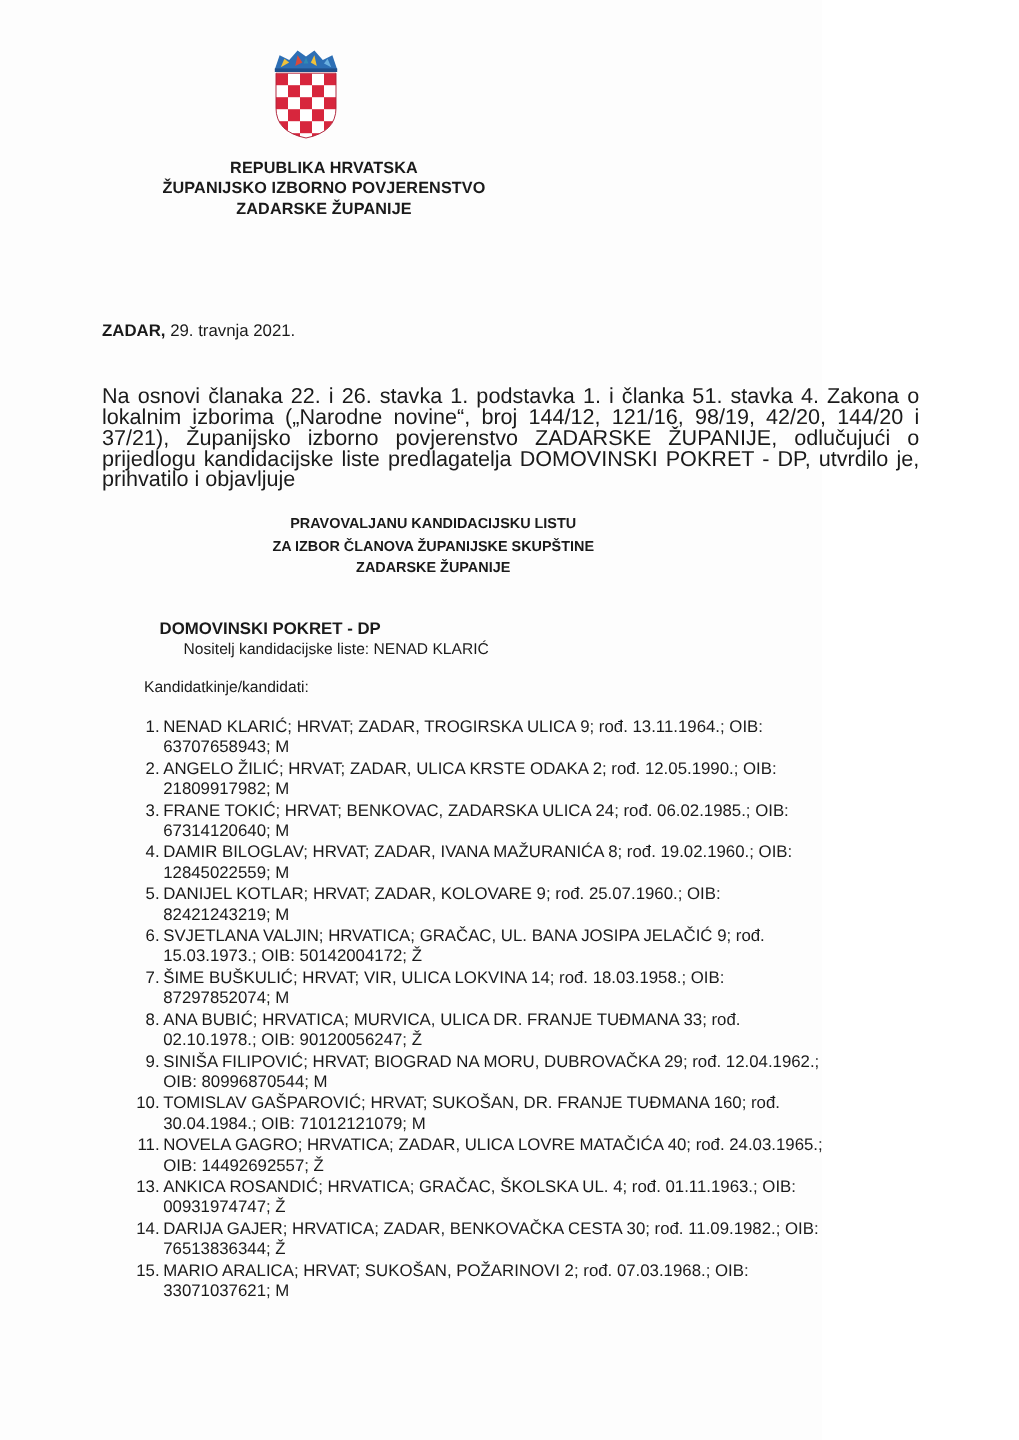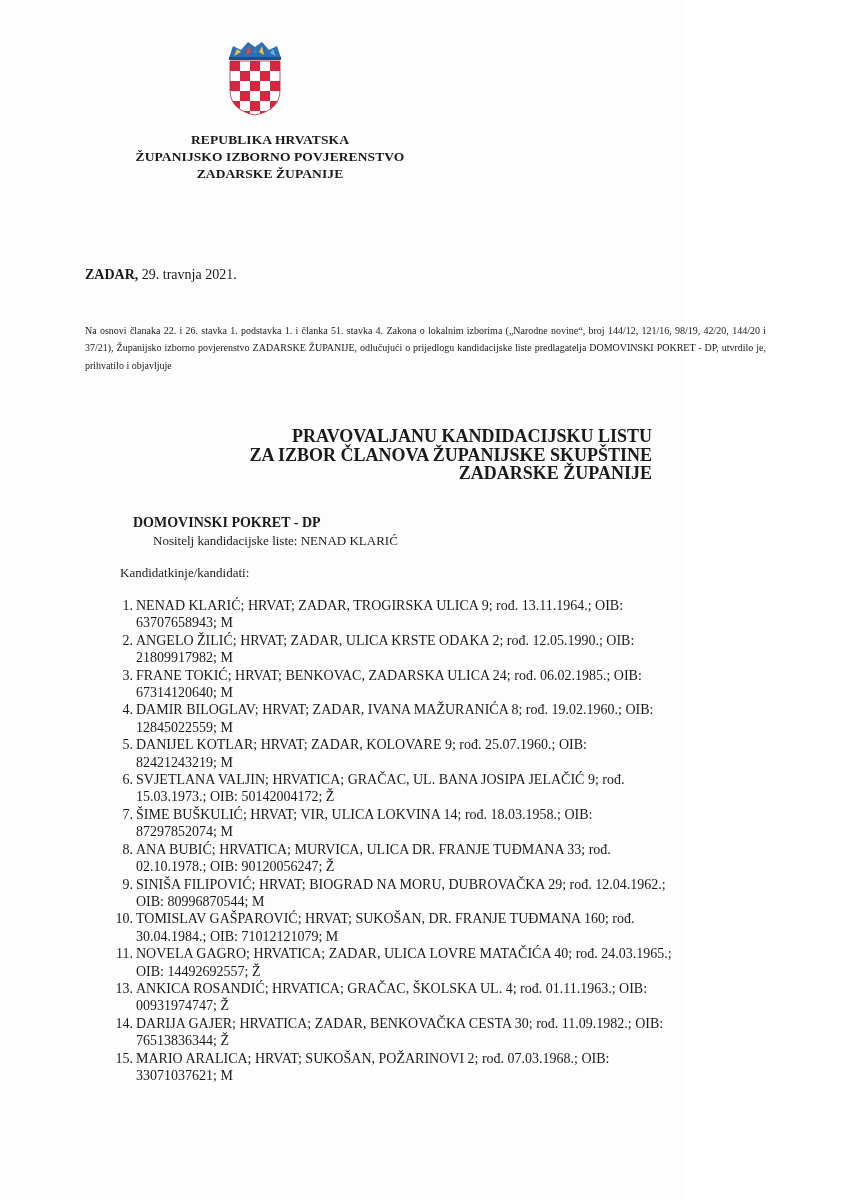--- a/index.html
+++ b/index.html
@@ -1,34 +1,34 @@
 <!DOCTYPE html>
 <html><head>
 <meta charset="utf-8">
 <style>
   html, body { margin: 0; padding: 0; background: #ffffff; }
   body {
     width: 849px; height: 1200px; position: relative; overflow: hidden;
     font-family: "Liberation Sans", sans-serif; color: #1a1a1a;
   }
-  .page { position: absolute; left: 0; top: 0; width: 685px; height: 1200px; background: #fdfdfd; font-family: Liberation Serif, serif; }
+  .page { position: absolute; left: 0; top: 0; width: 685px; height: 1200px; background: #fdfdfd; }
 
   .coat { position: absolute; left: 226px; top: 38px; width: 58px; height: 78px; }
   .header-block { position: absolute; left: 120px; top: 131px; width: 300px; text-align: center;
     font-weight: bold; font-size: 13.5px; line-height: 17px; letter-spacing: 0.1px; }
   .header-block div { white-space: nowrap; }
 
   .dateline { position: absolute; left: 85px; top: 267px; font-size: 14px; }
   .dateline b { font-weight: bold; }
 
-  .intro { position: absolute; left: 85px; top: 322px; width: 681px; font-size: 10px; line-height: 17.3px;
+  .intro { position: absolute; left: 85px; top: 322px; width: 681px; font-size: 18px; line-height: 17.3px;
     text-align: justify; text-align-last: left; }
 
-  .title-block { position: absolute; left: 112px; top: 427px; width: 540px; text-align: right;
-    font-weight: bold; font-size: 18px; line-height: 18.5px; }
+  .title-block { position: absolute; left: 91px; top: 427px; width: 540px; text-align: center;
+    font-weight: bold; font-size: 12px; line-height: 18.5px; }
 
   .party { position: absolute; left: 133px; top: 515px; font-weight: bold; font-size: 14px; }
   .holder { position: absolute; left: 133px; top: 533px; font-size: 13px; margin-left: 20px; }
   .cand-label { position: absolute; left: 120px; top: 565px; font-size: 13px; }
 
   .candidates { position: absolute; left: 112px; top: 597px; width: 660px; margin: 0; padding: 0; list-style: none;
     font-size: 14px; line-height: 17.4px; }
   .candidates li { position: relative; padding-left: 24px; margin: 0; }
   .candidates li .num { position: absolute; left: 0; width: 21px; text-align: right; }
   .candidates li.two .num { left: -8px; width: 29px; }

